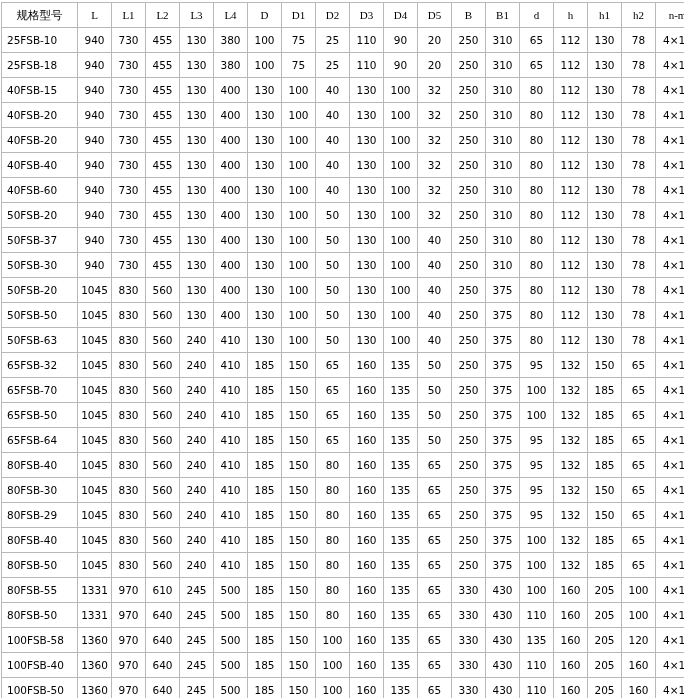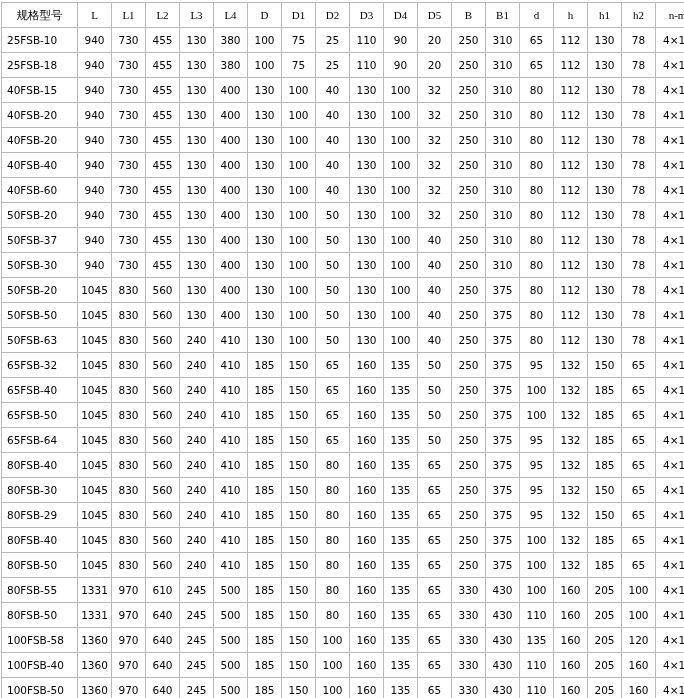--- a/index.html
+++ b/index.html
@@ -394,21 +394,21 @@
           <td>50</td>
           <td>250</td>
           <td>375</td>
           <td>95</td>
           <td>132</td>
           <td>150</td>
           <td>65</td>
           <td>4×18</td>
         </tr>
         <tr>
-          <td class="model-cell">65FSB-40</td>
+          <td class="model-cell">65FSB-70</td>
           <td>1045</td>
           <td>830</td>
           <td>560</td>
           <td>240</td>
           <td>410</td>
           <td>185</td>
           <td>150</td>
           <td>65</td>
           <td>160</td>
           <td>135</td>

